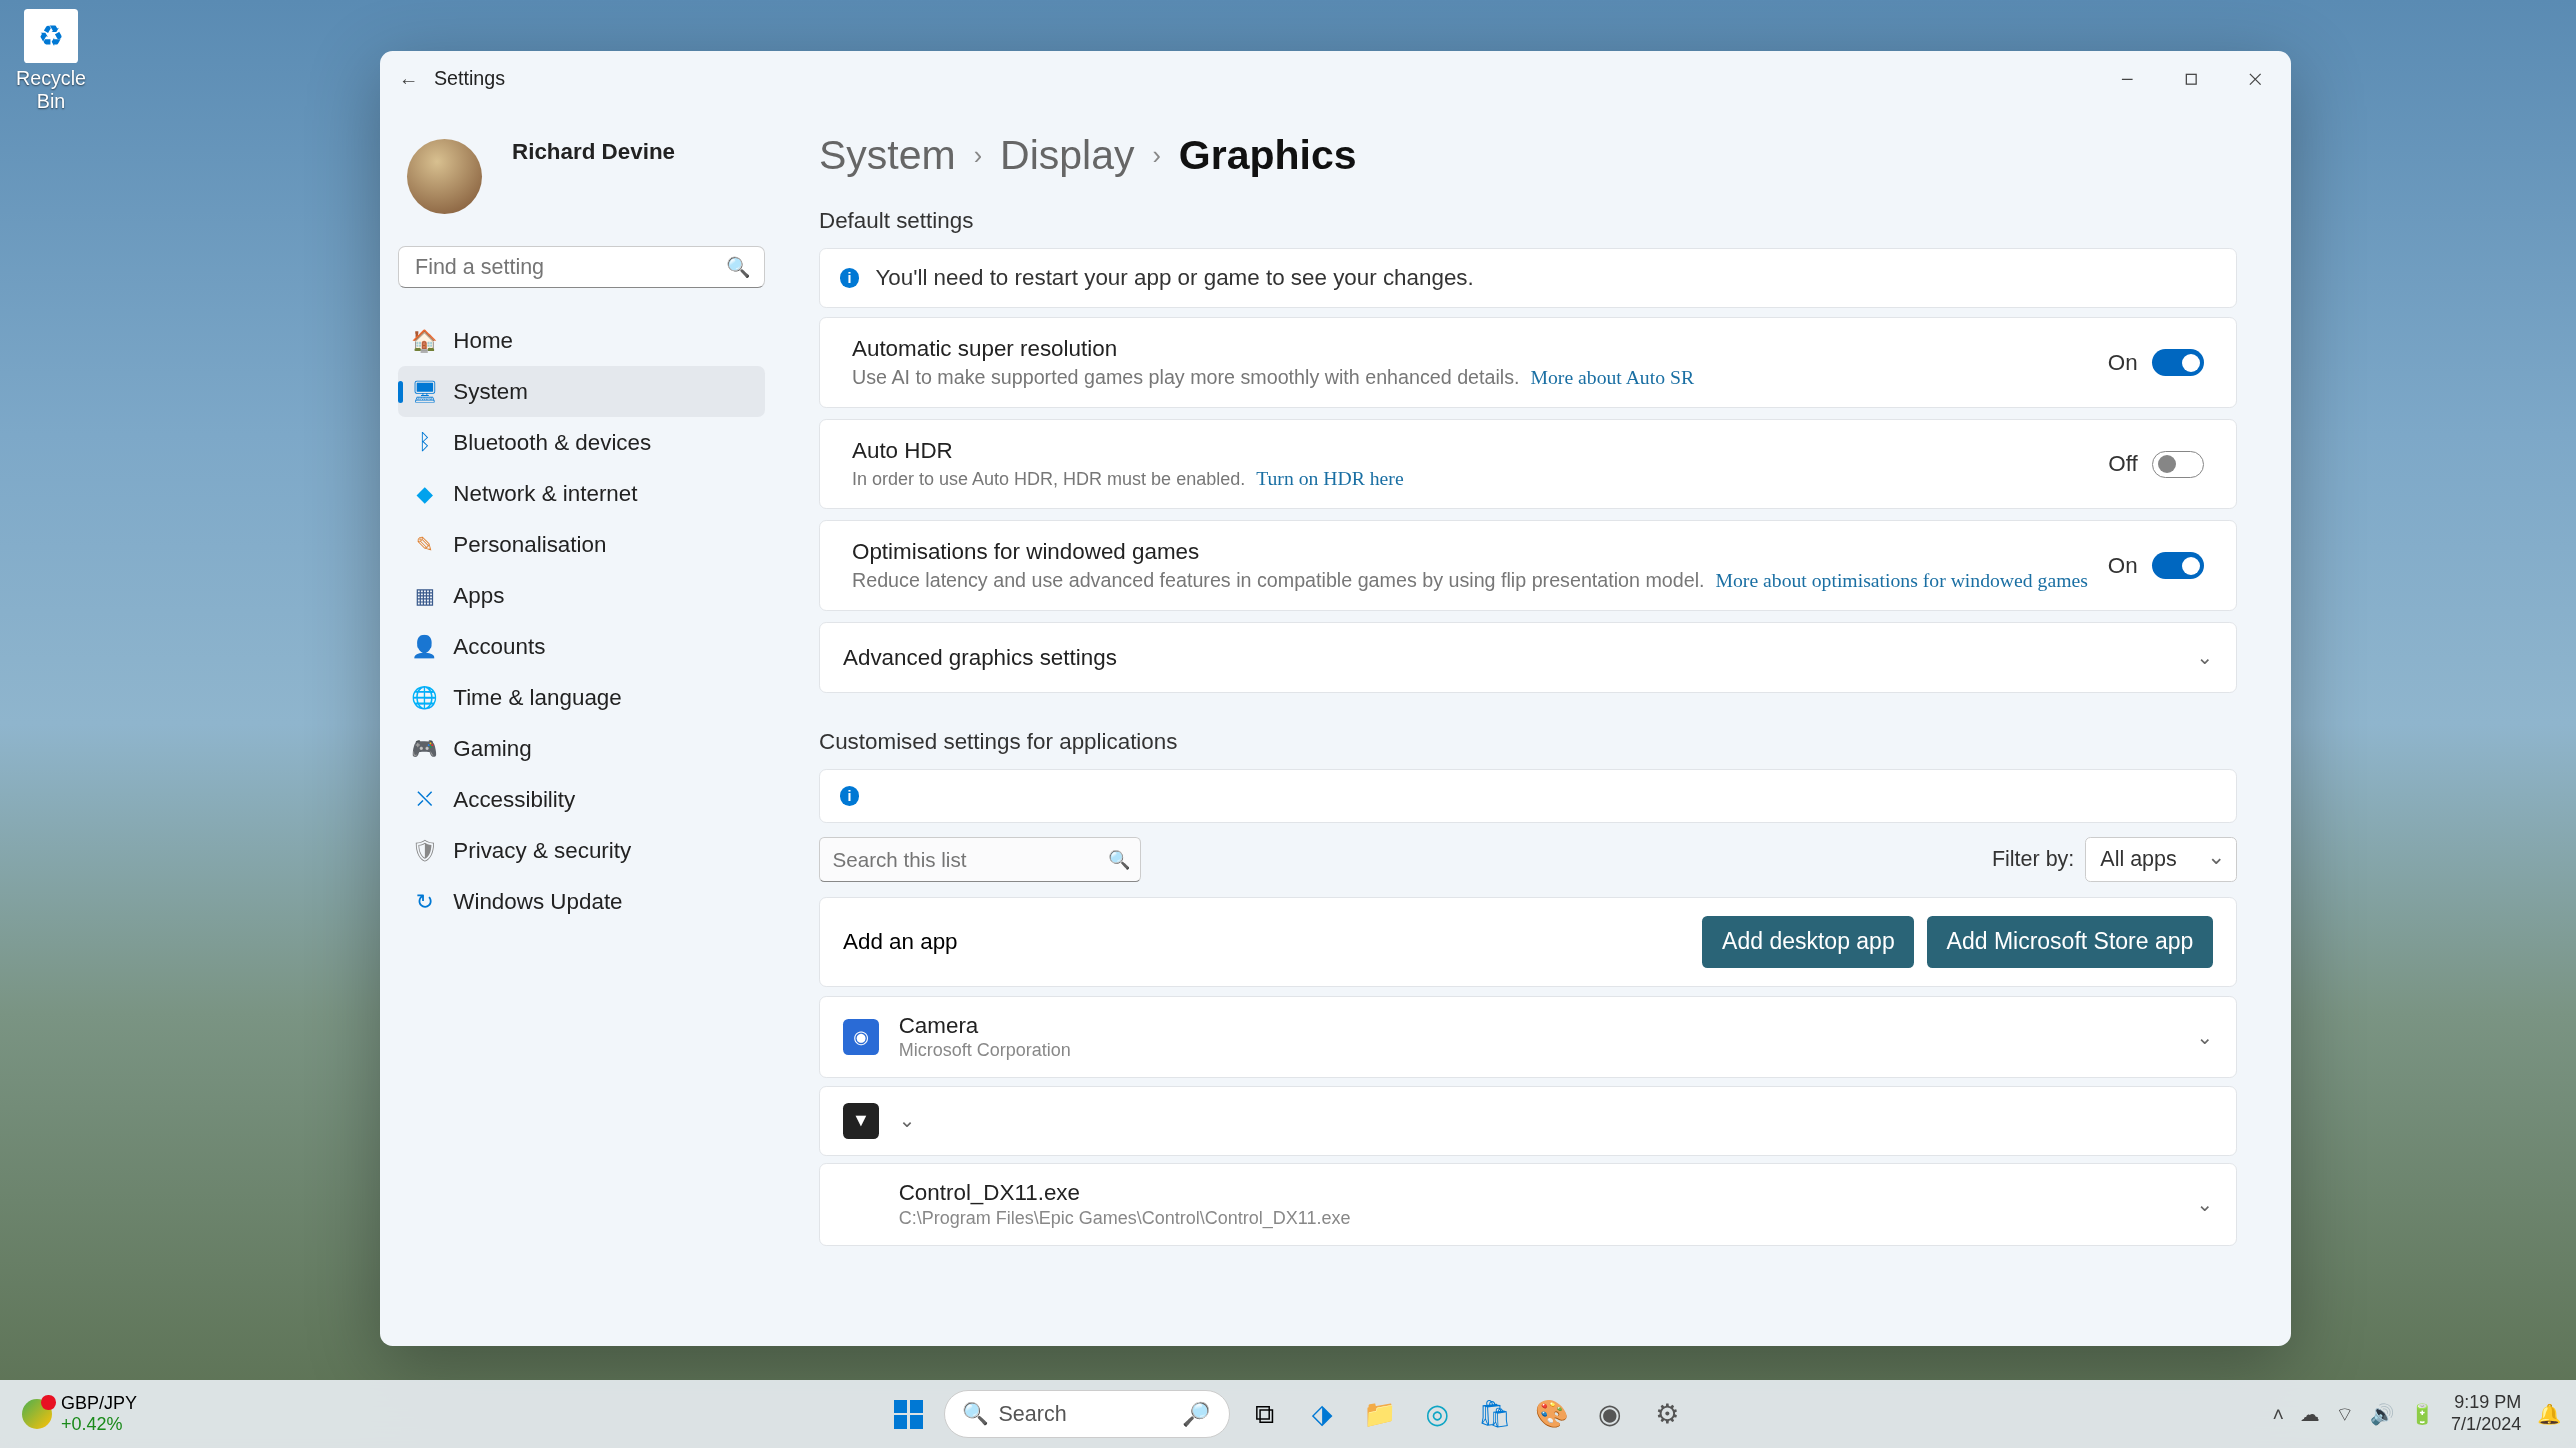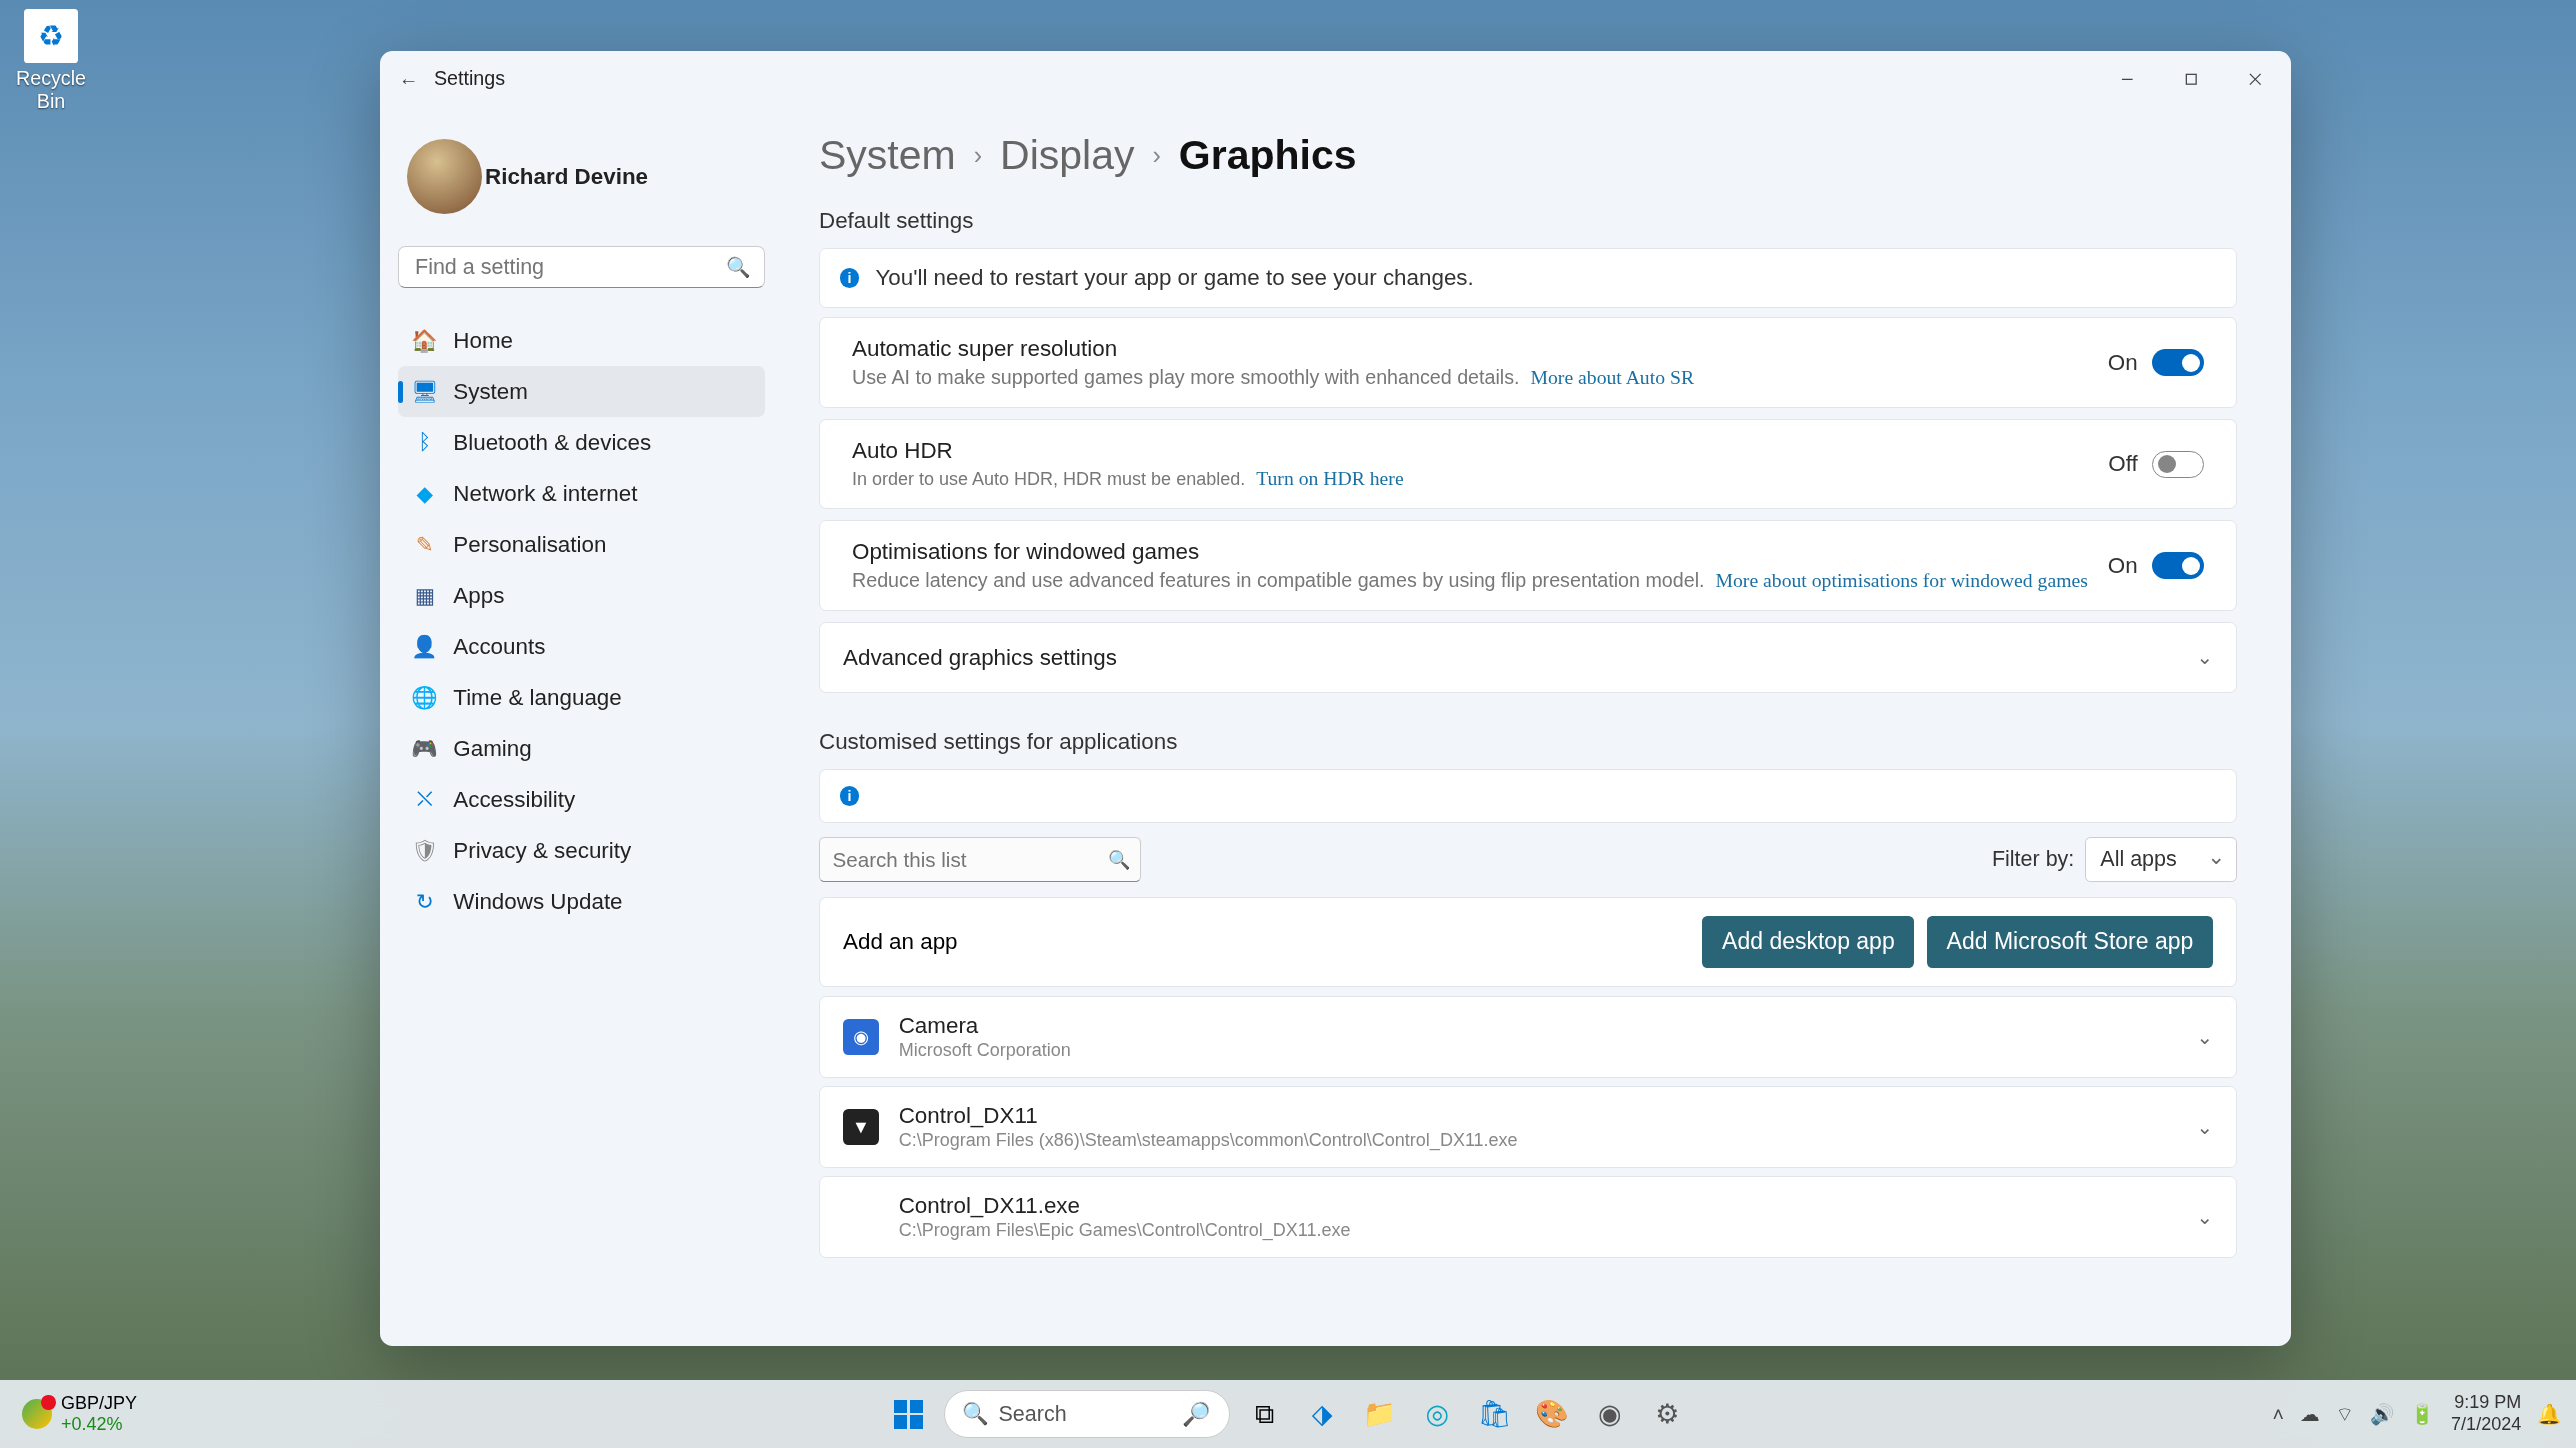--- a/index.html
+++ b/index.html
@@ -29,21 +29,21 @@
 
 
 .titlebar { position: absolute; top: 0; left: 0; right: 0; height: 54px; display: flex; align-items: center; padding: 0 10.7px; }
 .titlebar .back { width: 36px; height: 36px; display: flex; align-items: center; justify-content: center; border-radius: 5.4px; cursor: pointer; font-size: 19.7px; color: #444; }
 .titlebar .title { font-size: 19.7px; color: #222; margin-left: 7.2px; }
 .win-controls { position: absolute; top: 3.6px; right: 3.6px; display: flex; }
 .win-controls > div { width: 64px; height: 50px; display: flex; align-items: center; justify-content: center; cursor: pointer; color: #444; }
 
 
 .sidebar { width: 403px; padding: 81px 18px 18px 18px; flex-shrink: 0; height: 100%; overflow-y: auto; }
-.user-row { display: flex; align-items: center; gap: 3px; padding: 7.2px 9px; margin-bottom: 25px; }
+.user-row { display: flex; gap: 30px; padding: 7.2px 9px; margin-bottom: 25px; }
 .avatar { width: 75px; height: 75px; border-radius: 50%; background: radial-gradient(circle at 40% 30%, #d8c090, #7a5030); }
 .user-name { font-size: 22.4px; font-weight: 600; color: #222; }
 
 .search-box { position: relative; margin-bottom: 27px; }
 .search-box input { width: 100%; height: 42px; padding: 0 45px 0 16px; font-size: 21.5px; background: #fff; border: 0.9px solid #ccc; border-bottom: 1.8px solid #888; border-radius: 7.2px; outline: none; }
 .search-box .sicon { position: absolute; right: 14.3px; top: 50%; transform: translateY(-50%); color: #555; font-size: 19.7px; }
 
 .nav-item { display: flex; align-items: center; gap: 16px; padding: 12.5px 14.3px; border-radius: 7.2px; cursor: pointer; position: relative; font-size: 22.4px; color: #222; }
 .nav-item.active { background: #e4e8ed; }
 .nav-item.active::before { content: ""; position: absolute; left: 0; top: 14.3px; bottom: 14.3px; width: 4.5px; background: #0078d4; border-radius: 2.7px; }
@@ -307,24 +307,20 @@
         <div class="app-row">
           <div class="app-icon" style="background:#2a6bd6">◉</div>
           <div class="app-body">
             <div class="app-name">Camera</div>
             <div class="app-sub">Microsoft Corporation</div>
           </div>
           <span class="chev">⌄</span>
         </div>
         <div class="app-row">
           <div class="app-icon" style="background:#222">▼</div>
-          <div class="app-body">
-            <div class="app-name">Control_DX11</div>
-            <div class="app-sub">C:\Program Files (x86)\Steam\steamapps\common\Control\Control_DX11.exe</div>
-          </div>
           <span class="chev">⌄</span>
         </div>
         <div class="app-row">
           <div class="app-icon" style="background:transparent"></div>
           <div class="app-body">
             <div class="app-name">Control_DX11.exe</div>
             <div class="app-sub">C:\Program Files\Epic Games\Control\Control_DX11.exe</div>
           </div>
           <span class="chev">⌄</span>
         </div>

